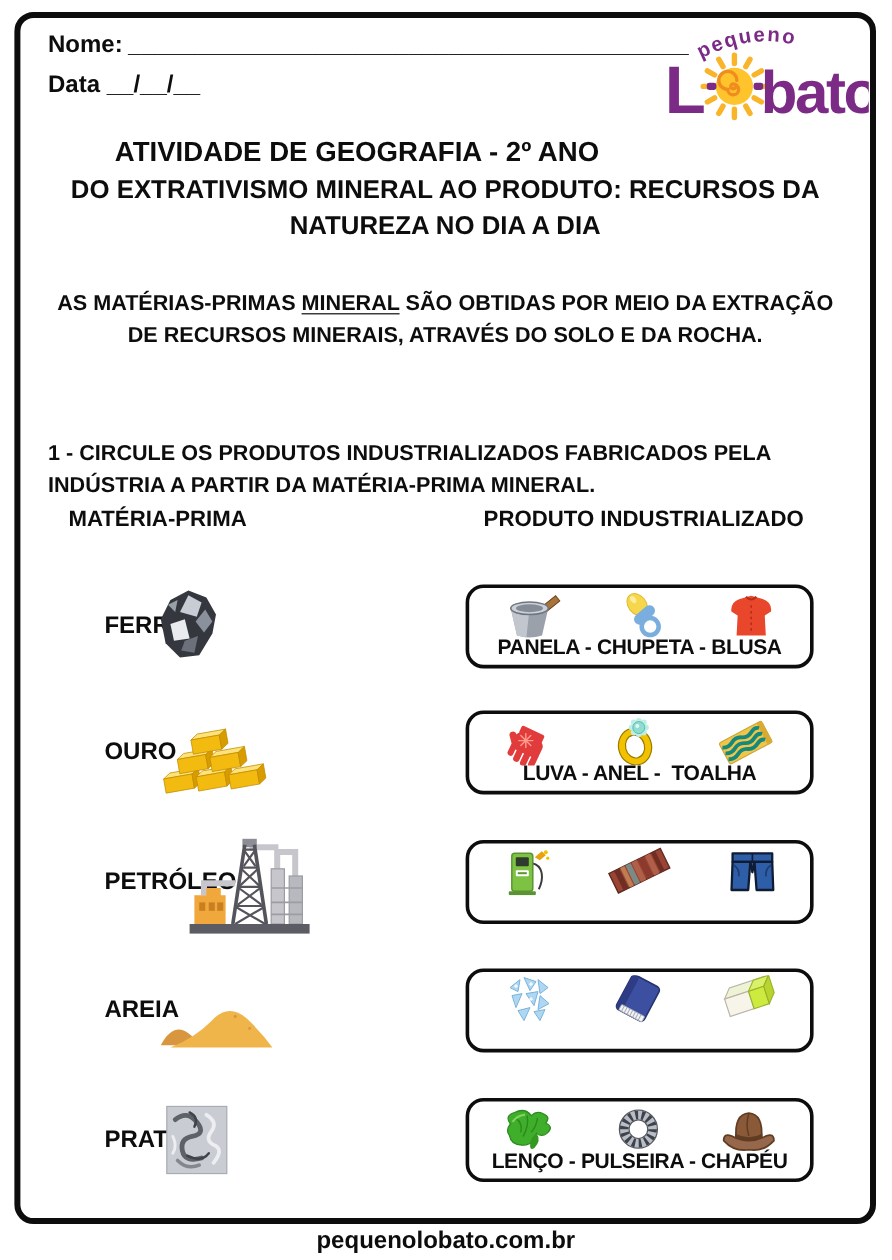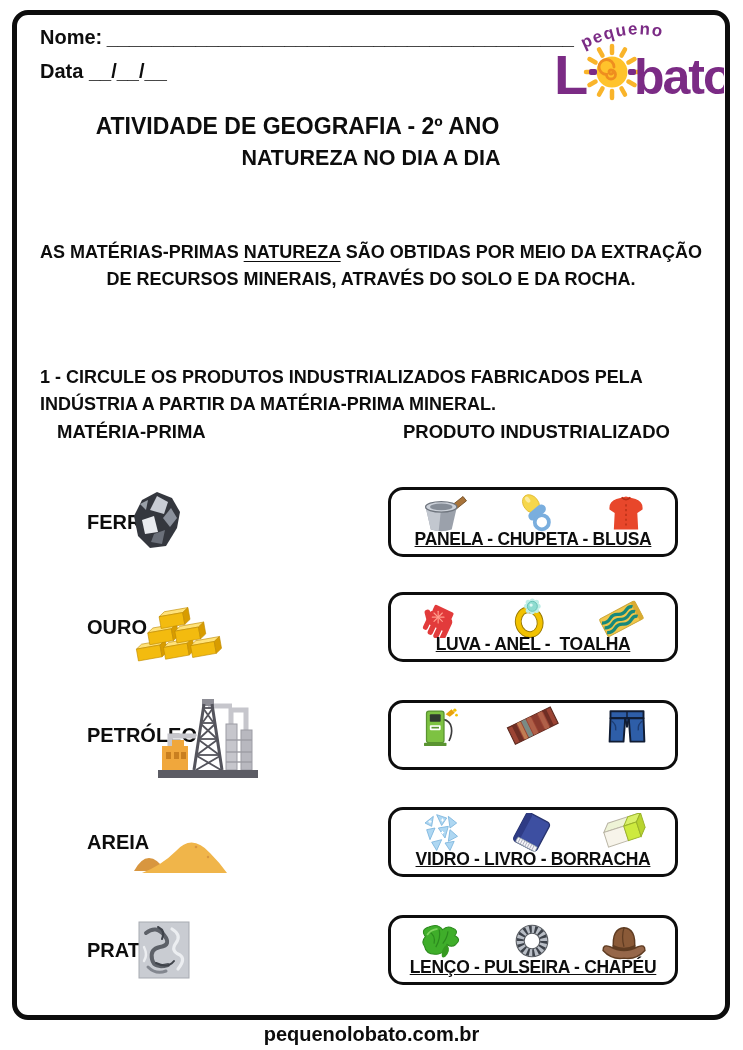--- a/index.html
+++ b/index.html
@@ -34,21 +34,21 @@
   .mi-petroleo{left:156px;top:-4px;}
   .mi-areia{left:130px;top:16px;}
   .mi-prata{left:138px;top:6px;}
   .product-box{
     position:absolute;left:388px;top:0;width:290px;height:70px;
     border:3px solid #0d0d0d;border-radius:15px;box-sizing:border-box;background:#fff;
   }
   .product-icons{position:absolute;top:4px;left:3px;width:278px;height:38px;
     display:flex;justify-content:space-around;align-items:center;}
   .product-label{position:absolute;bottom:4px;left:0;width:100%;text-align:center;
-    font-size:17.5px;letter-spacing:-0.3px;white-space:pre;text-decoration:underline;}
+    font-size:17.5px;letter-spacing:-0.3px;white-space:pre;}
   .footer{position:absolute;top:1023px;left:0;width:743px;text-align:center;font-size:20px;}
 </style>
 </head>
 <body>
 
 <div class="sheet-border"></div>
 
 <div class="header-name"><span>Nome:</span> <span class="blank-line">__________________________________________</span></div>
 <div class="header-date">Data __/__/__</div>
 
@@ -78,25 +78,26 @@
     <circle r="15.5" fill="#FFC32B"></circle>
     <path d="M1 0 a2 2 0 1 1 -2 -2 a4.5 4.5 0 1 1 -4.5 4.5 a7.5 7.5 0 1 1 7.5 -7.5" fill="none" stroke="#EF8E1F" stroke-width="2.8" stroke-linecap="round"></path>
   </g>
   <rect x="41" y="55" width="8" height="6" rx="2" fill="#7B2B85"></rect>
   <rect x="80" y="55" width="8" height="6" rx="2" fill="#7B2B85"></rect>
   <text x="86" y="80" font-size="50" letter-spacing="-2" fill="#7B2B85">bato</text>
 </svg>
 
 <div class="title-line1">ATIVIDADE DE GEOGRAFIA - 2º ANO</div>
 <div class="title-line2">
+  <div>DO EXTRATIVISMO MINERAL AO PRODUTO: RECURSOS DA</div>
   <div>NATUREZA NO DIA A DIA</div>
 </div>
 
 <div class="intro">
-  <div><span>AS MATÉRIAS-PRIMAS </span><span class="u">NATUREZA</span><span> SÃO OBTIDAS POR MEIO DA EXTRAÇÃO</span></div>
+  <div><span>AS MATÉRIAS-PRIMAS </span><span class="u">MINERAL</span><span> SÃO OBTIDAS POR MEIO DA EXTRAÇÃO</span></div>
   <div>DE RECURSOS MINERAIS, ATRAVÉS DO SOLO E DA ROCHA.</div>
 </div>
 
 <div class="question">
   <div>1 - CIRCULE OS PRODUTOS INDUSTRIALIZADOS FABRICADOS PELA</div>
   <div>INDÚSTRIA A PARTIR DA MATÉRIA-PRIMA MINERAL.</div>
 </div>
 
 <div class="col-header col-left">MATÉRIA-PRIMA</div>
 <div class="col-header col-right">PRODUTO INDUSTRIALIZADO</div>
@@ -345,21 +346,20 @@
       <svg width="50" height="40" viewBox="0 0 52 42">
         <g transform="rotate(-18 26 21)">
           <path d="M6 14 L13 6 L49 6 L42 14 Z" fill="#eef3d6" stroke="#b9b4a4" stroke-width="1"></path>
           <path d="M28 14 L35 6 L49 6 L42 14 Z" fill="#d9f06a" stroke="#9ab32a" stroke-width="1"></path>
           <rect x="6" y="14" width="22" height="16" fill="#f7f4ea" stroke="#b9b4a4" stroke-width="1"></rect>
           <rect x="28" y="14" width="14" height="16" fill="#cdea3e" stroke="#9ab32a" stroke-width="1"></rect>
           <path d="M42 14 L49 6 L49 22 L42 30 Z" fill="#b8d42e" stroke="#9ab32a" stroke-width="1"></path>
         </g>
       </svg>
     </div>
-    <div class="product-label">VIDRO - LIVRO - BORRACHA</div>
   </div>
 </div>
 
 <div class="row row-5">
   <div class="material-label">PRATA</div>
   <svg class="material-icon mi-prata" width="52" height="58" viewBox="0 0 52 58">
     <rect x="1" y="1" width="50" height="56" fill="#c9ccd2" stroke="#a7abb2" stroke-width="1"></rect>
     <g fill="none" stroke-linecap="round">
       <path d="M8 12 Q18 4 26 14 Q34 24 22 26 Q12 28 14 38 Q16 48 30 44" stroke="#5d6168" stroke-width="4"></path>
       <path d="M34 8 Q44 14 38 22 Q32 30 42 34 Q48 38 40 48" stroke="#eceef1" stroke-width="3.2"></path>

